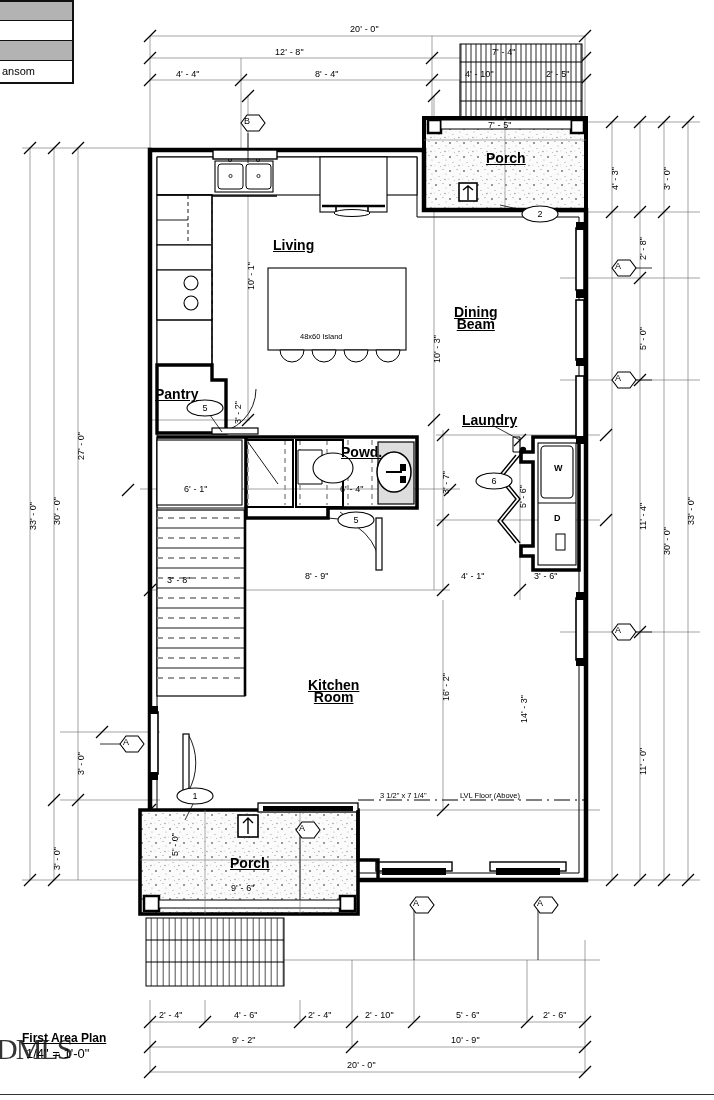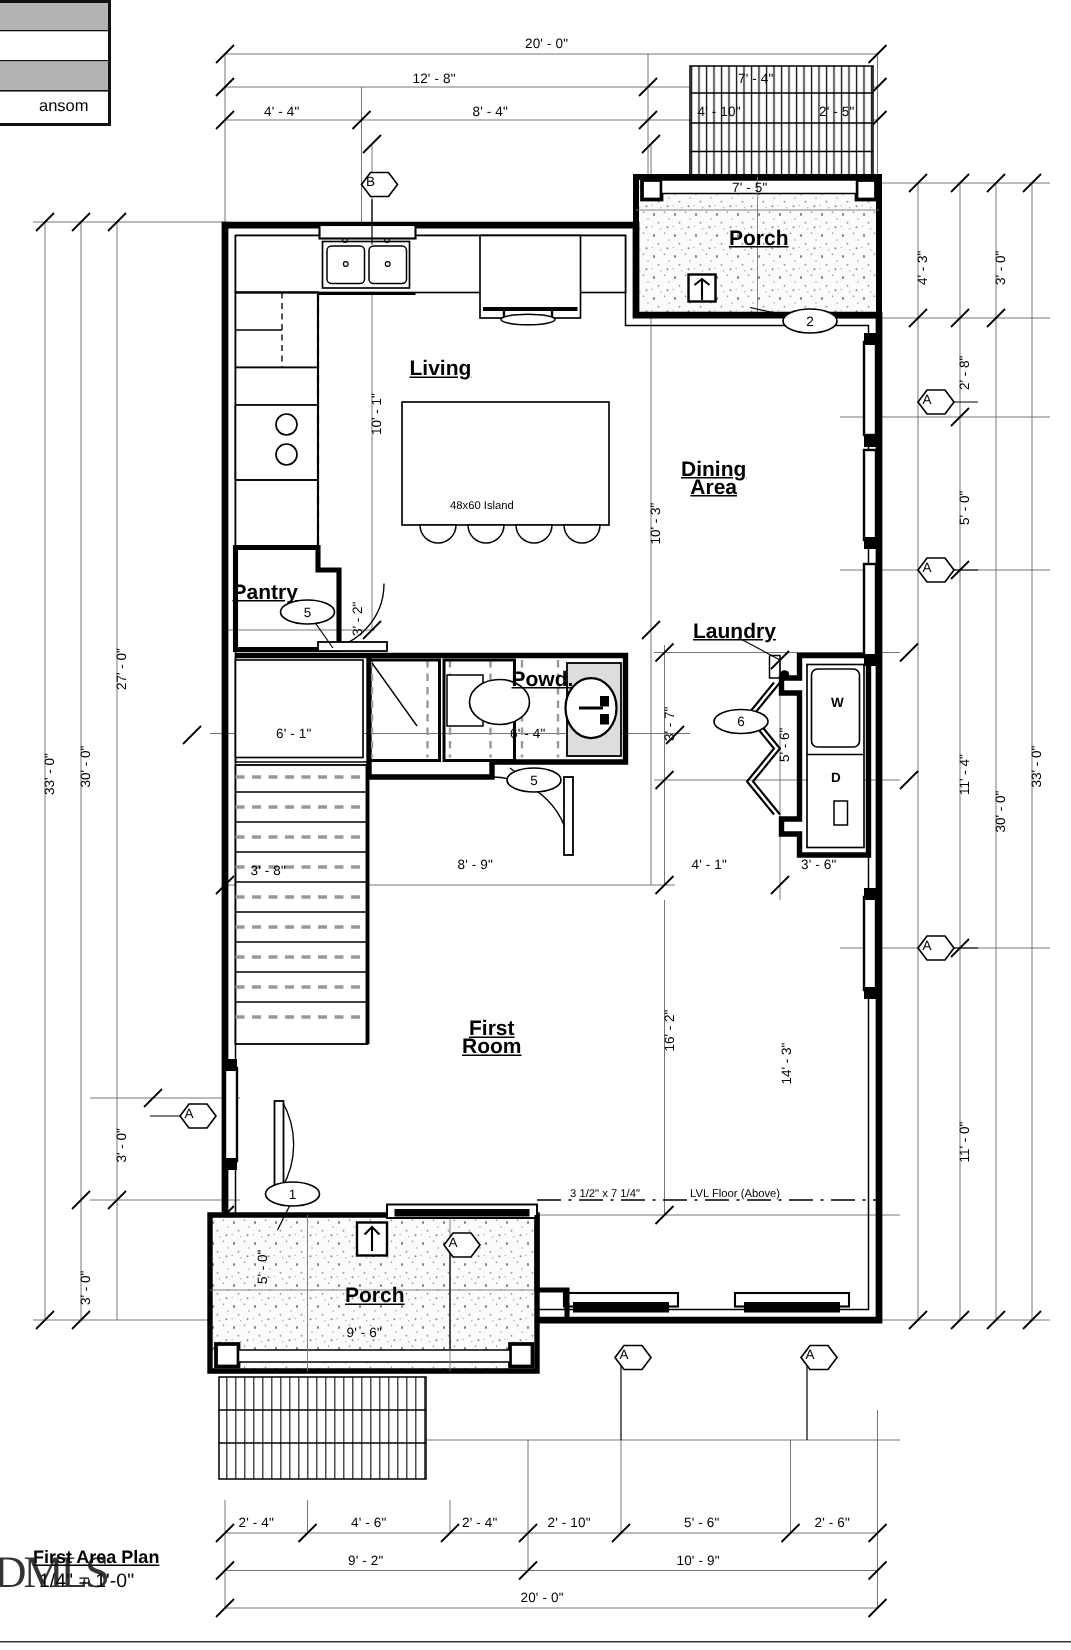--- a/index.html
+++ b/index.html
@@ -396,32 +396,32 @@
       <ellipse cx="356" cy="520" rx="18" ry="8"></ellipse>
       <ellipse cx="494" cy="481" rx="18" ry="8"></ellipse>
       <ellipse cx="195" cy="796" rx="18" ry="8"></ellipse>
     </g>
   </svg>
 
   <div class="abs" style="left:0;top:0;width:72px;height:80px;border:2px solid #111;border-left:none;background:#fff;">
     <div style="height:18px;background:#b3b3b3;border-bottom:1px solid #111;"></div>
     <div style="height:19px;background:#fff;border-bottom:1px solid #111;"></div>
     <div style="height:19px;background:#b3b3b3;border-bottom:1px solid #111;"></div>
-    <div class="schedtxt" style="height:20px;line-height:20px;padding-left:2px;margin-left:24px;">ansom</div>
+    <div class="schedtxt" style="height:20px;line-height:20px;padding-left:2px;">ansom</div>
   </div>
 
   <div class="abs room" style="left:273px;top:239px;">Living</div>
 
   <div class="abs room" style="left:454px;top:306px;">
     <div>Dining</div>
-    <div>Area</div>
+    <div>Beam</div>
   </div>
 
   <div class="abs room" style="left:308px;top:679px;">
-    <div>First</div>
+    <div>Kitchen</div>
     <div>Room</div>
   </div>
 
   <div class="abs room" style="left:155px;top:388px;">Pantry</div>
 
   <div class="abs room" style="left:341px;top:446px;">Powd.</div>
 
   <div class="abs room" style="left:462px;top:414px;">Laundry</div>
 
   <div class="abs room" style="left:486px;top:152px;">Porch</div>

